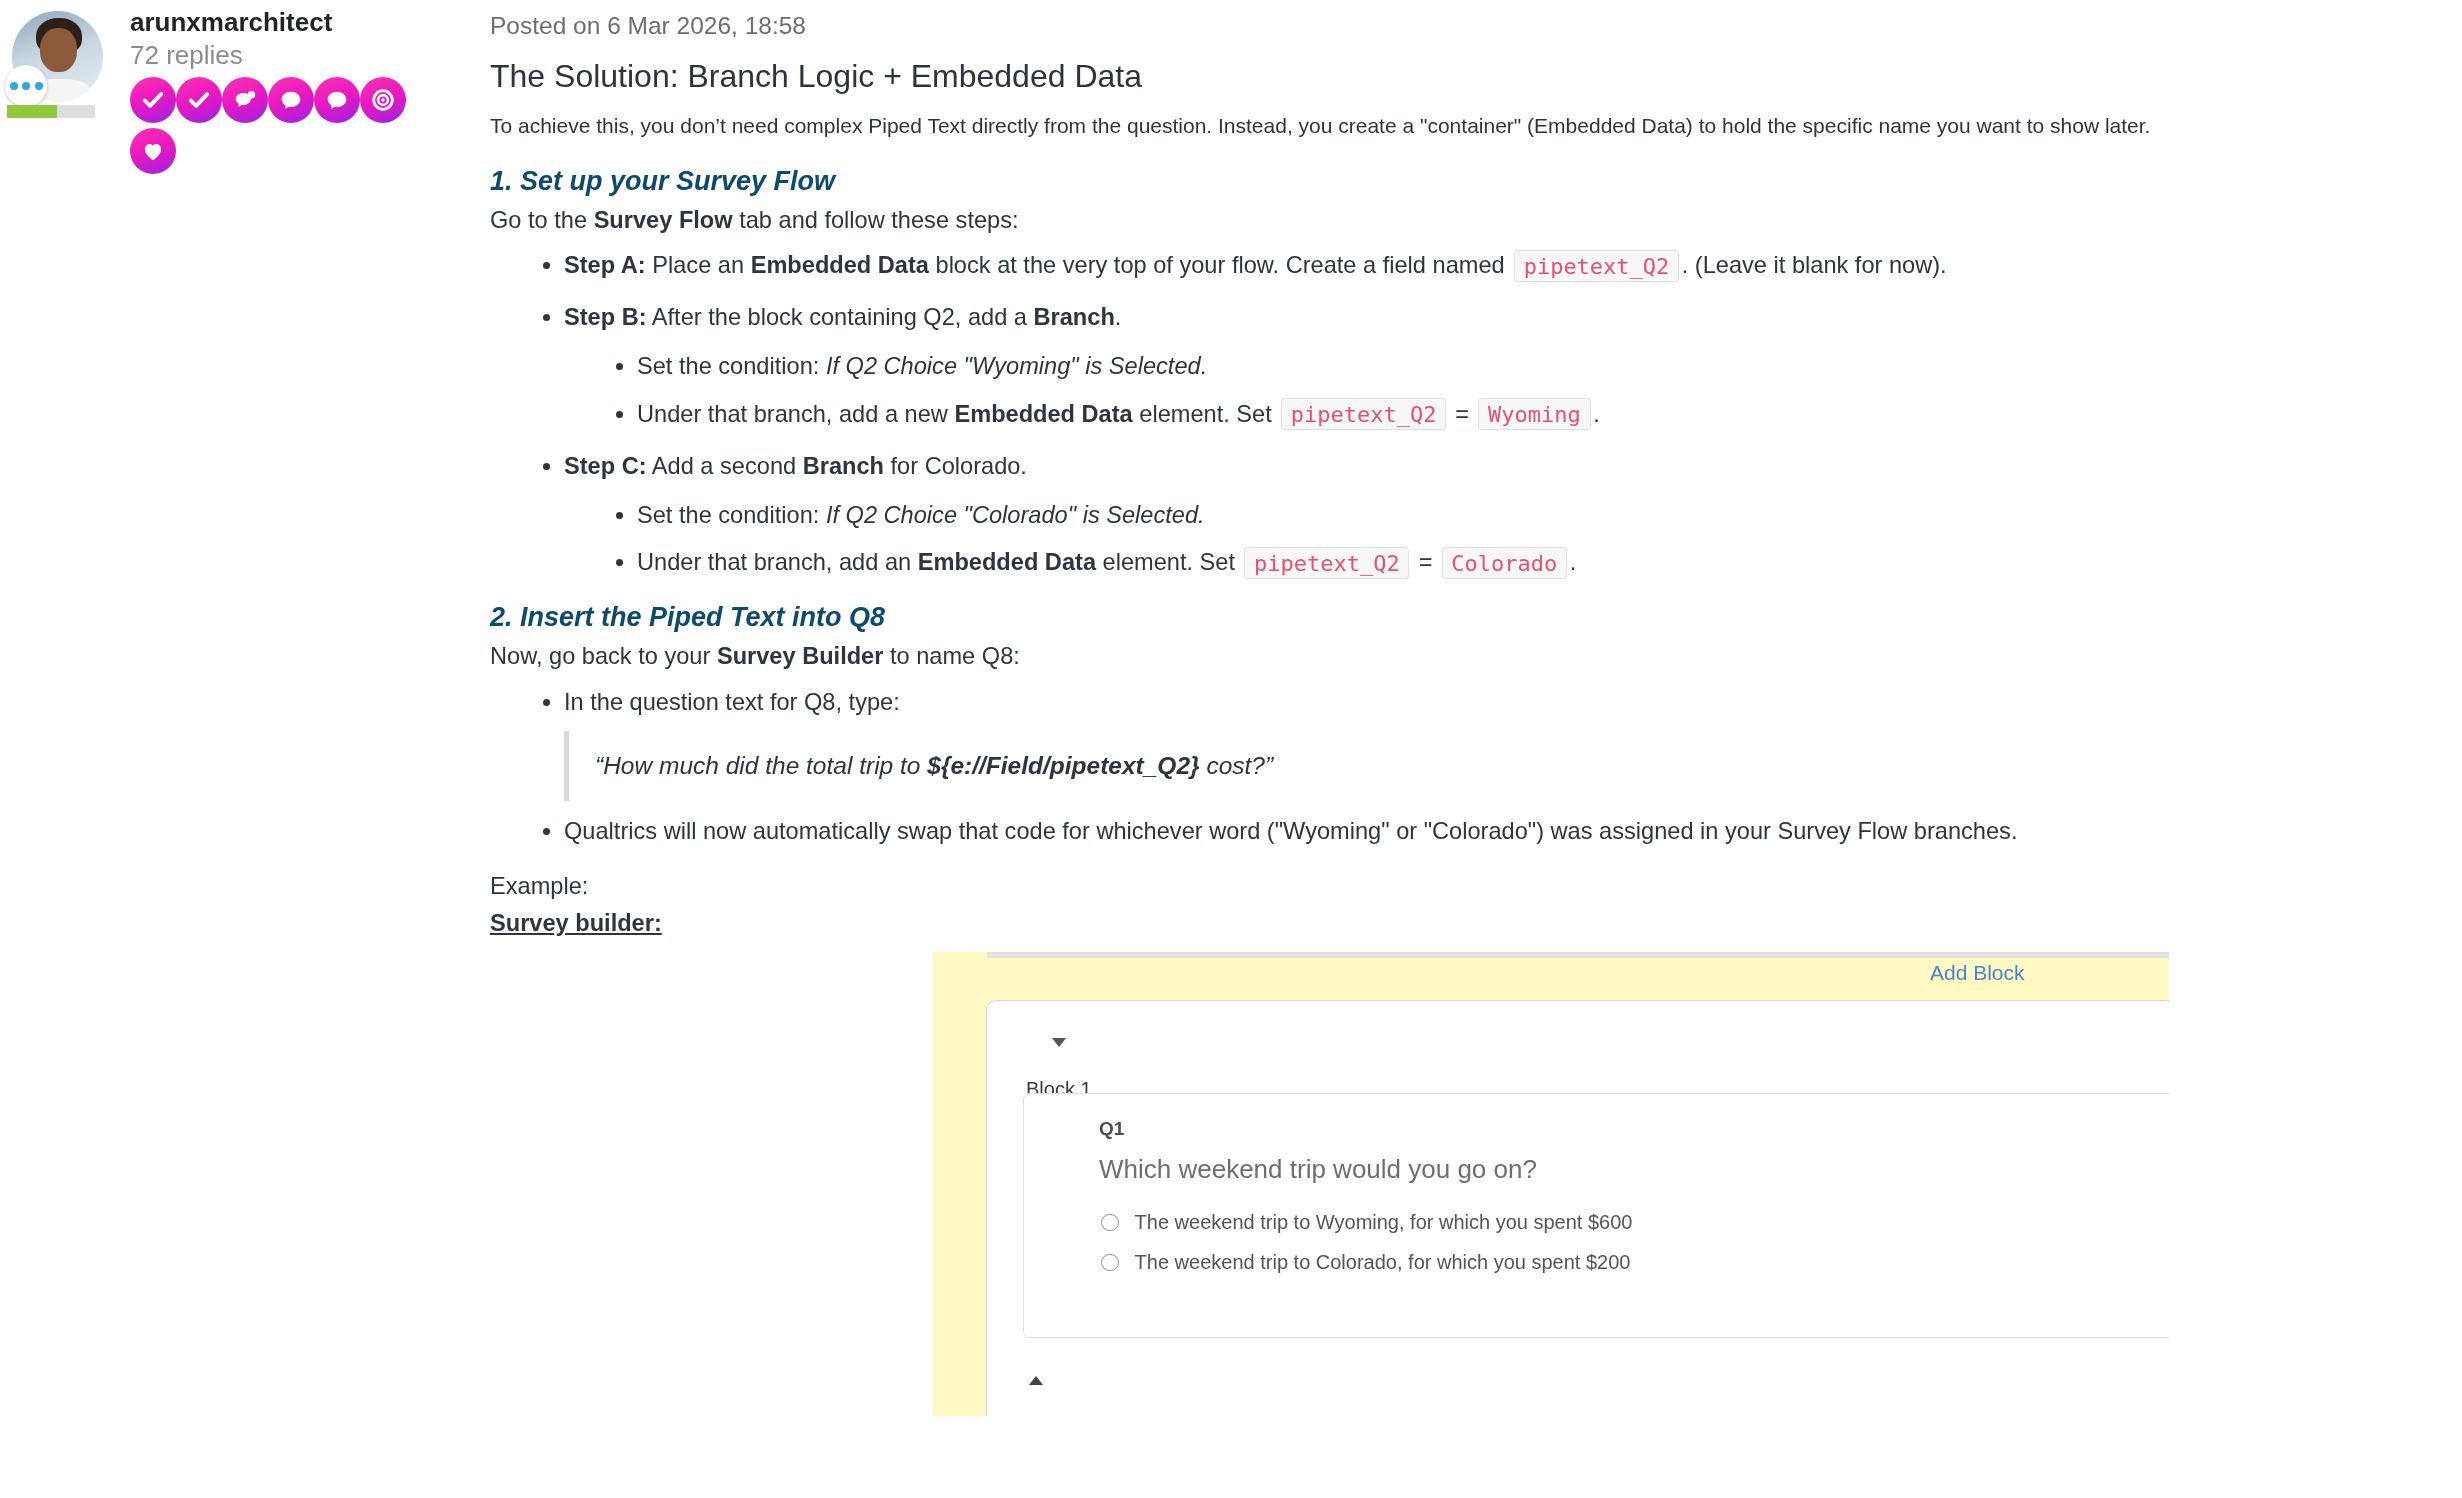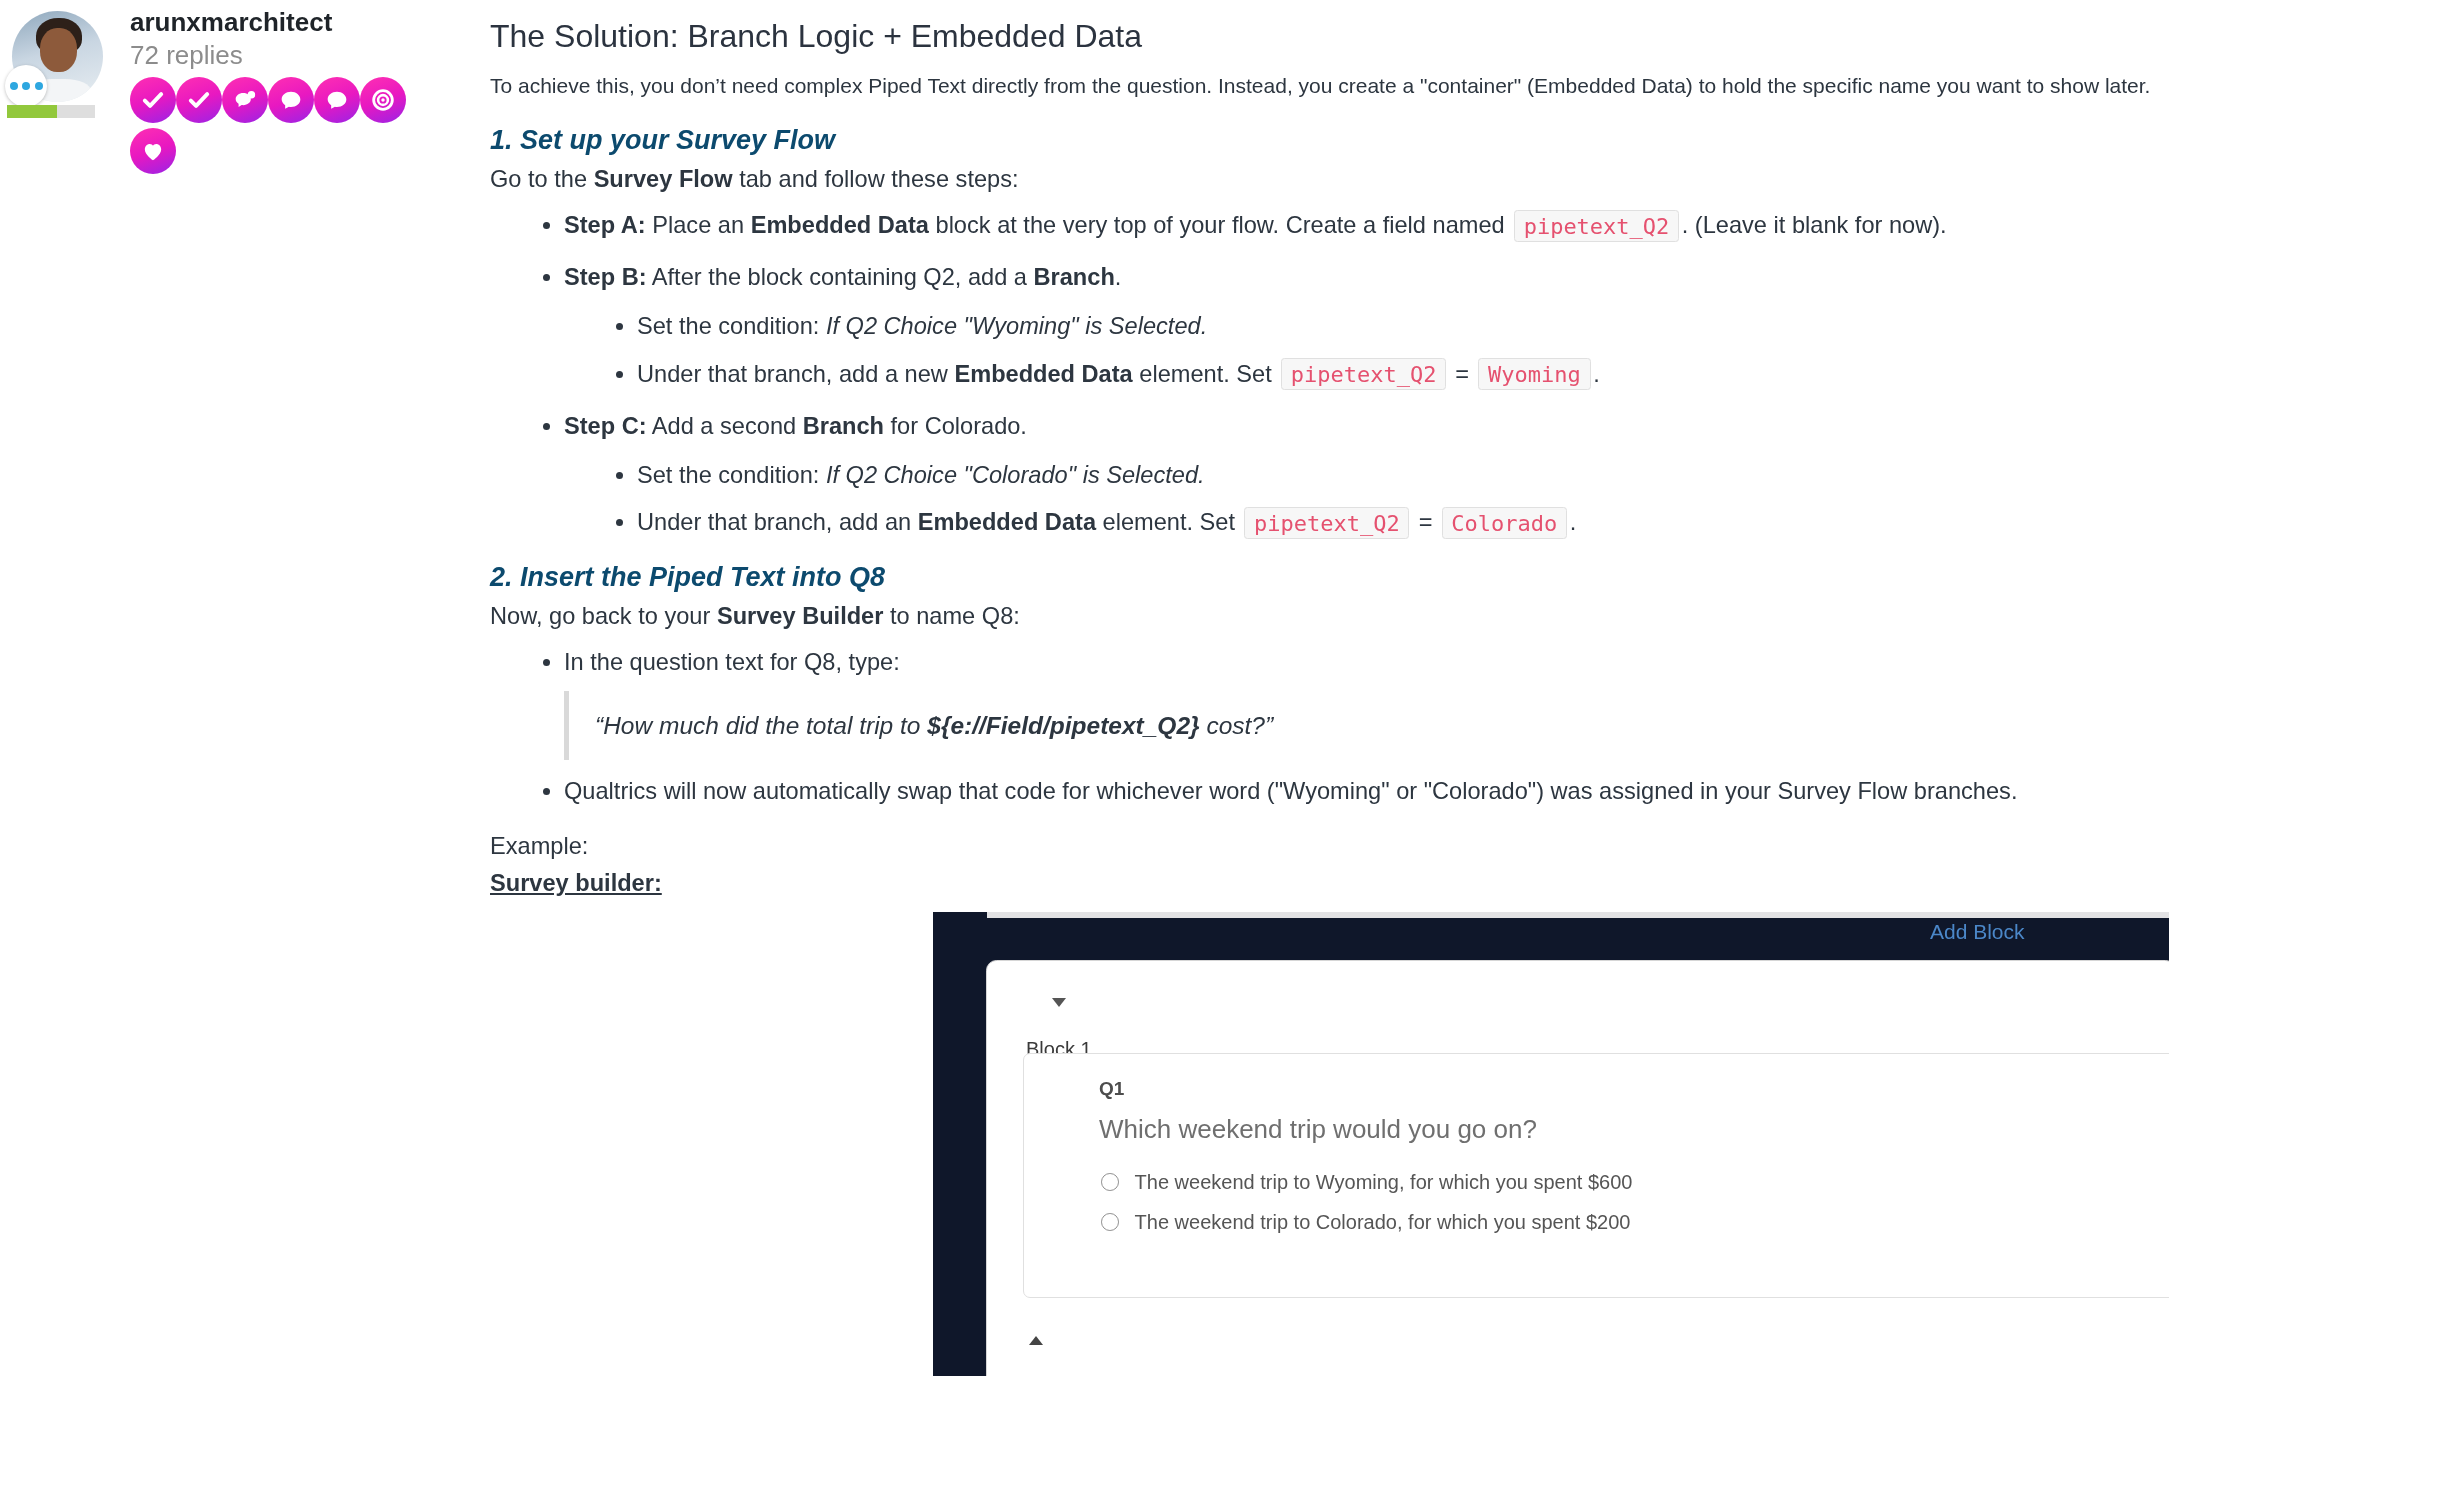--- a/index.html
+++ b/index.html
@@ -46,21 +46,21 @@
   .seg-b{font-weight:bold;}
   .seg-i{font-style:italic;}
   .seg-bi{font-weight:bold;font-style:italic;}
   .seg-code{font-family:"DejaVu Sans Mono",monospace;font-size:22px;color:#e5516f;background:#f7f7f7;
     border:1.8px solid #e0e0e0;border-radius:3.5px;padding:2.6px 8.8px;margin:0 2.6px;white-space:nowrap;}
   blockquote.qt{margin:14px 0 0 74px;padding:19px 0 19px 26px;border-left:5.3px solid #d9d9d9;
     font-size:24.5px;line-height:31.5px;}
   .example{margin:24.5px 0 0 0;font-size:23.6px;line-height:30px;}
   .builder-label{margin:7px 0 0 0;font-size:23.6px;line-height:30px;font-weight:bold;text-decoration:underline;}
   
-  .shot{position:relative;margin:14px 0 0 443px;width:1236px;height:464px;background:#0f172a;overflow:hidden;cursor:pointer;}
+  .shot{position:relative;margin:14px 0 0 443px;width:1236px;height:464px;background:#fef9c3;overflow:hidden;cursor:pointer;}
   .shot-topline{position:absolute;left:54px;top:0;right:0;height:6.1px;background:#e2e2e4;}
   .shot-addblock{position:absolute;left:997px;top:8.8px;font-size:21px;font-weight:500;color:#4b87c8;}
   .shot-card{position:absolute;left:53px;top:48px;right:-7px;bottom:-12.3px;background:#ffffff;
     border:1.8px solid #d6d6d6;border-radius:10.5px;}
   .block-row{position:absolute;left:39px;top:37px;display:flex;align-items:center;gap:31.5px;flex-direction:column;}
   .chev{width:0;height:0;border-left:7.9px solid transparent;border-right:7.9px solid transparent;border-top:9.6px solid #555;}
   .block-label{font-size:20px;color:#3a3a3a;}
   .q-card{position:absolute;left:36px;top:92px;right:-8.8px;height:243px;background:#fff;
     border:1.8px solid #e0e0e0;border-radius:7px;}
   .q-num{position:absolute;left:75px;top:24.5px;font-size:19px;font-weight:700;color:#4d4d4d;}
@@ -126,20 +126,21 @@
     </span>
     <span class="badge">
       <svg viewBox="0 0 24 24">
           <path d="M12 20s-7-4.6-7-9.3C5 7.9 7 6 9.3 6c1.3 0 2.2.6 2.7 1.6.5-1 1.4-1.6 2.7-1.6C17 6 19 7.9 19 10.7c0 4.7-7 9.3-7 9.3z" fill="#fff"></path>
         </svg>
     </span>
   </div>
 </div>
 
 <div class="content">
+  <div class="posted">Posted on 6 Mar 2026, 18:58</div>
 
 
   <h1 class="title">The Solution: Branch Logic + Embedded Data</h1>
   <p class="body-p">To achieve this, you don’t need complex Piped Text directly from the question. Instead, you create a "container" (Embedded Data) to hold the specific name you want to show later.</p>
 
   <h2 class="sec">1. Set up your Survey Flow</h2>
   <p class="lead"><span>Go to the </span><span class="seg-b">Survey Flow</span><span> tab and follow these steps:</span></p>
 
   <ul class="l1">
     <li><span><span class="seg-b">Step A:</span><span> Place an </span><span class="seg-b">Embedded Data</span><span> block at the very top of your flow. Create a field named </span><span class="seg-code">pipetext_Q2</span><span>. (Leave it blank for now).</span></span></li>

